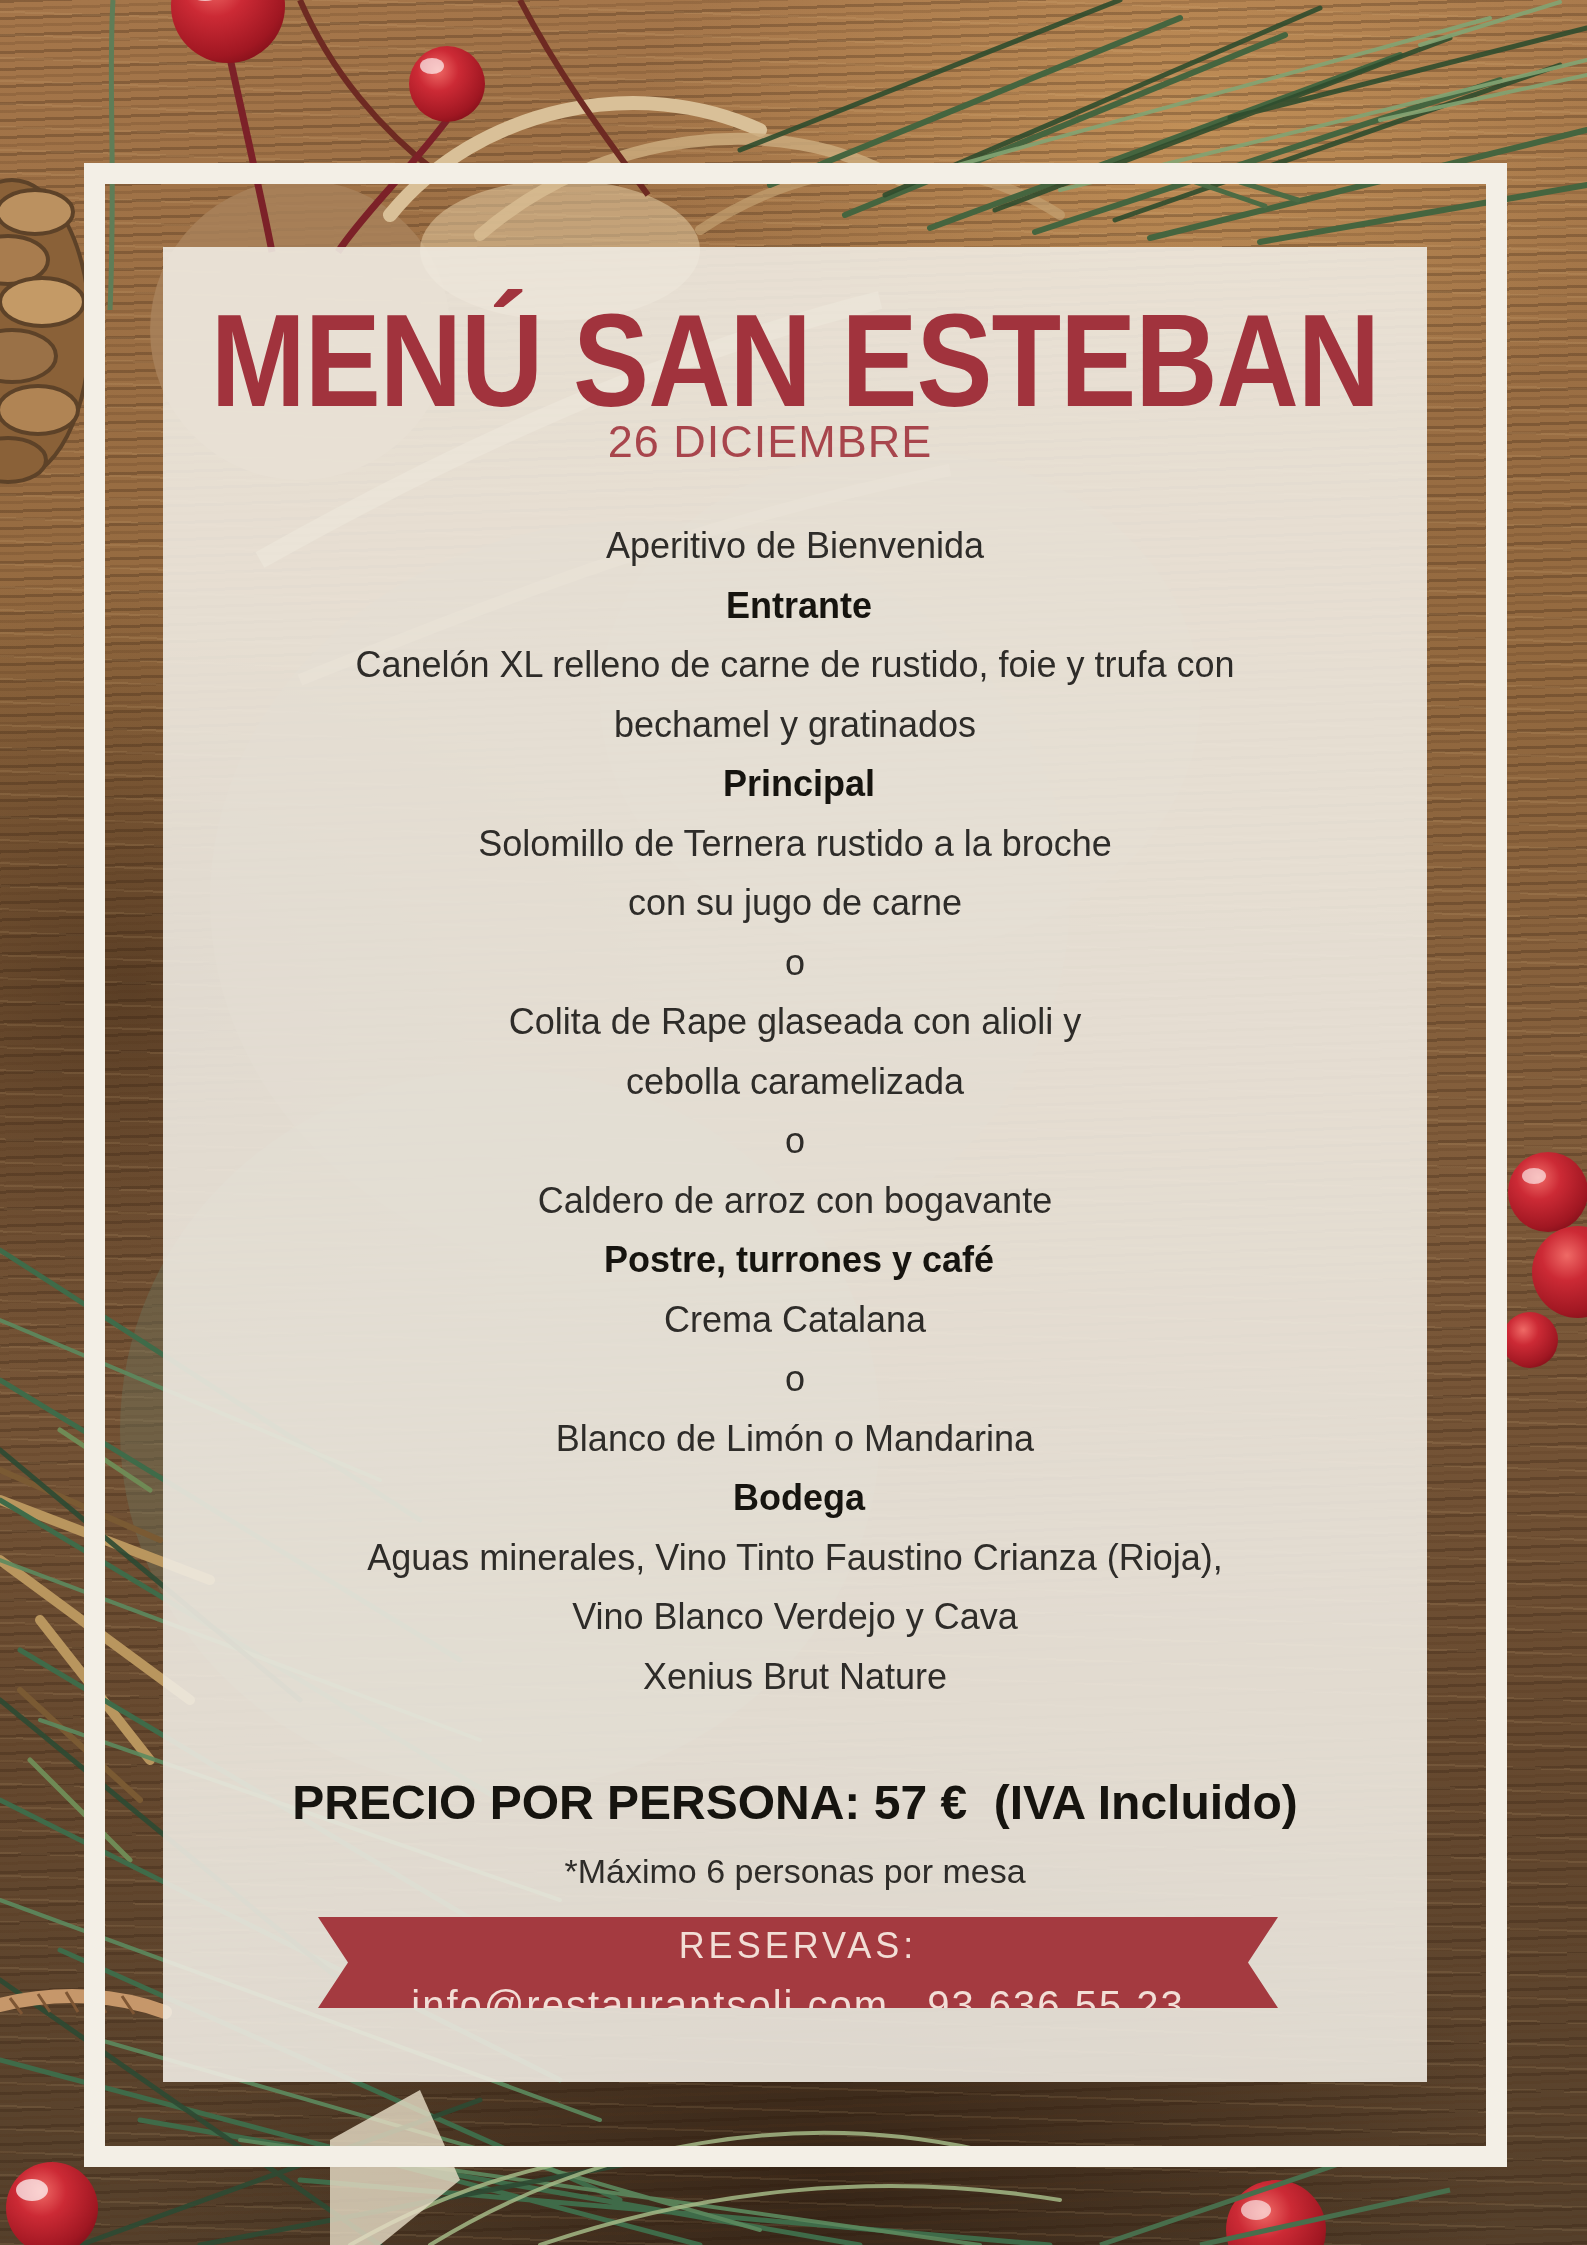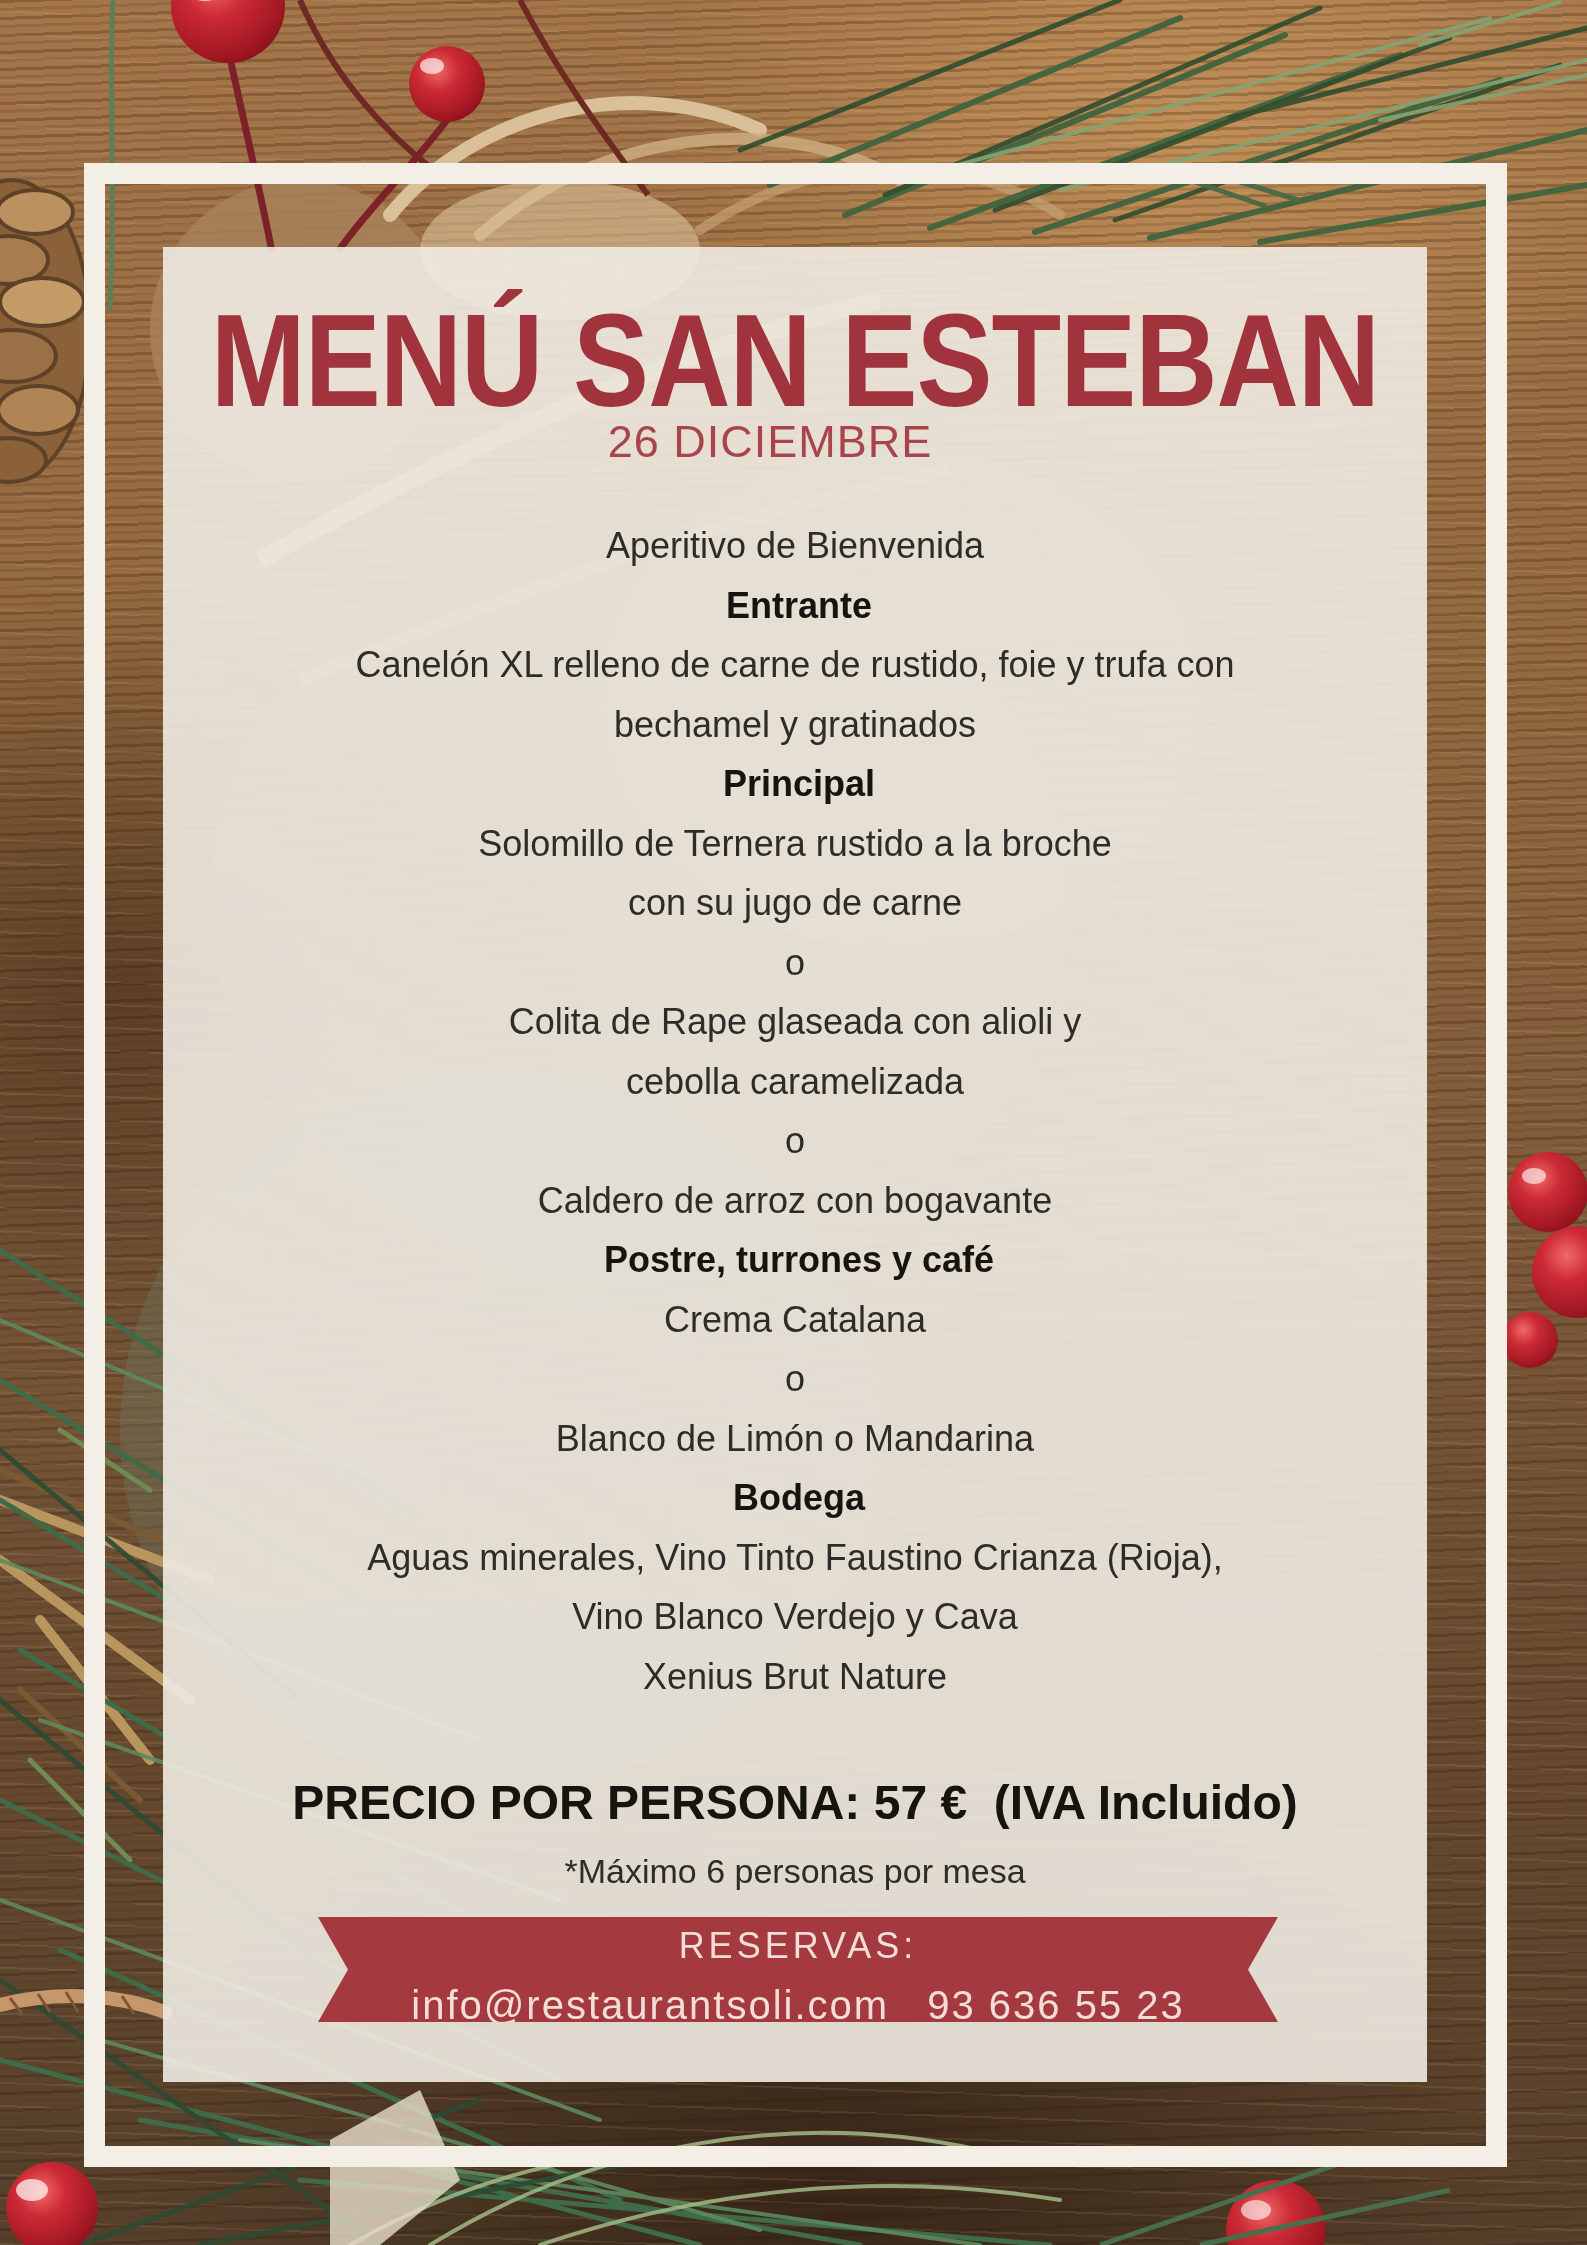--- a/index.html
+++ b/index.html
@@ -34,21 +34,21 @@
   .date{
     top:416px;font-size:45px;font-weight:400;letter-spacing:1px;
     color:var(--date,#a8454c);transform:translateX(-25px);
   }
   .menu-lines{top:516px;font-size:36px;line-height:59.5px;color:var(--body-text,#2e2c29);}
   .menu-line{white-space:nowrap;}
   .menu-line.bold{font-weight:700;color:#16140f;margin-left:8px;}
   .price{top:1775px;font-size:48px;font-weight:700;color:#16140f;white-space:pre-wrap;}
   .note{top:1852px;font-size:34px;color:var(--body-text,#2e2c29);}
   .ribbon{
-    left:318px;top:1917px;width:960px;height:105px;text-align:center;
+    left:318px;top:1917px;width:960px;height:91px;text-align:center;
     background:var(--ribbon-bg,#a43a40);color:var(--ribbon-text,#f2ded6);
     clip-path:polygon(0 0,100% 0,calc(100% - 30px) 50%,100% 100%,0 100%,30px 50%);
   }
   .ribbon-label{margin-top:8px;font-size:36px;letter-spacing:4px;}
   .ribbon-contact{margin-top:16px;font-size:40px;letter-spacing:2px;white-space:nowrap;}
   .contact-gap{display:inline-block;width:38px;}
 </style>
 </head>
 <body>
 

